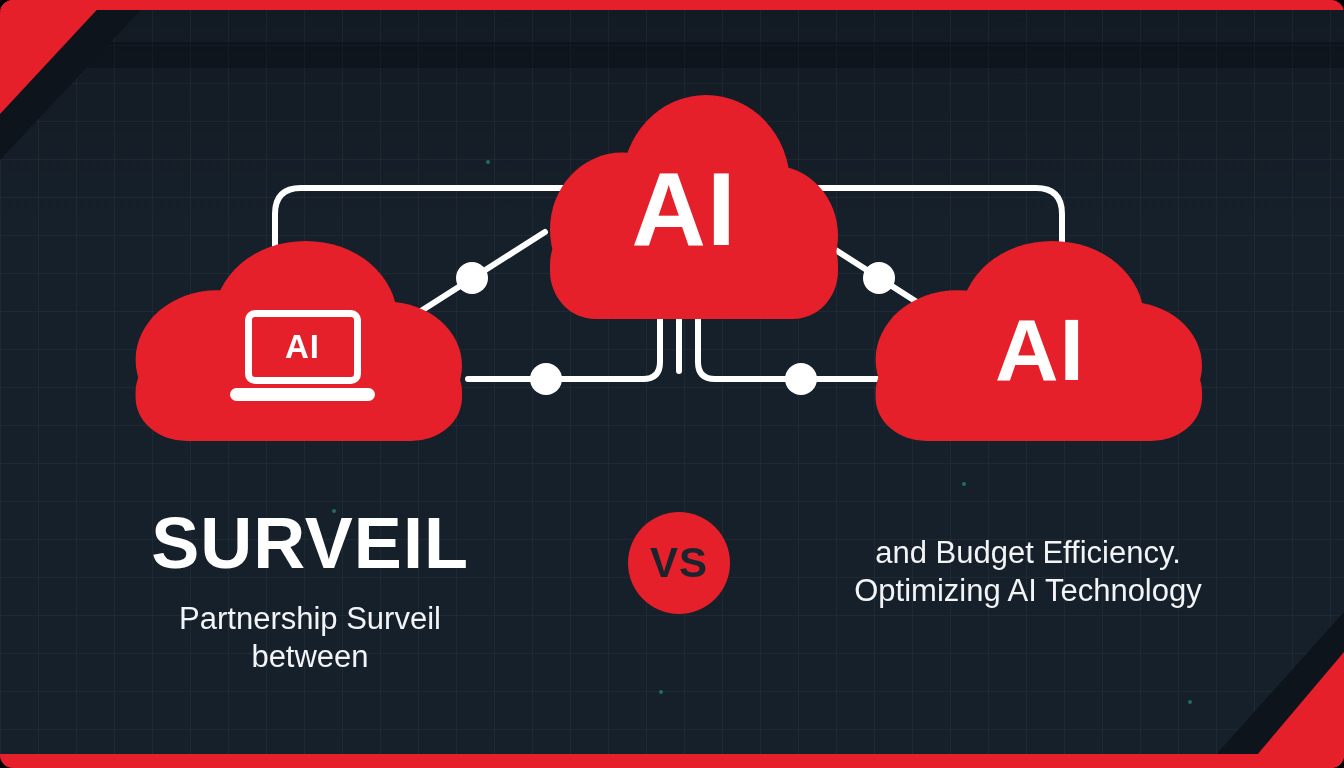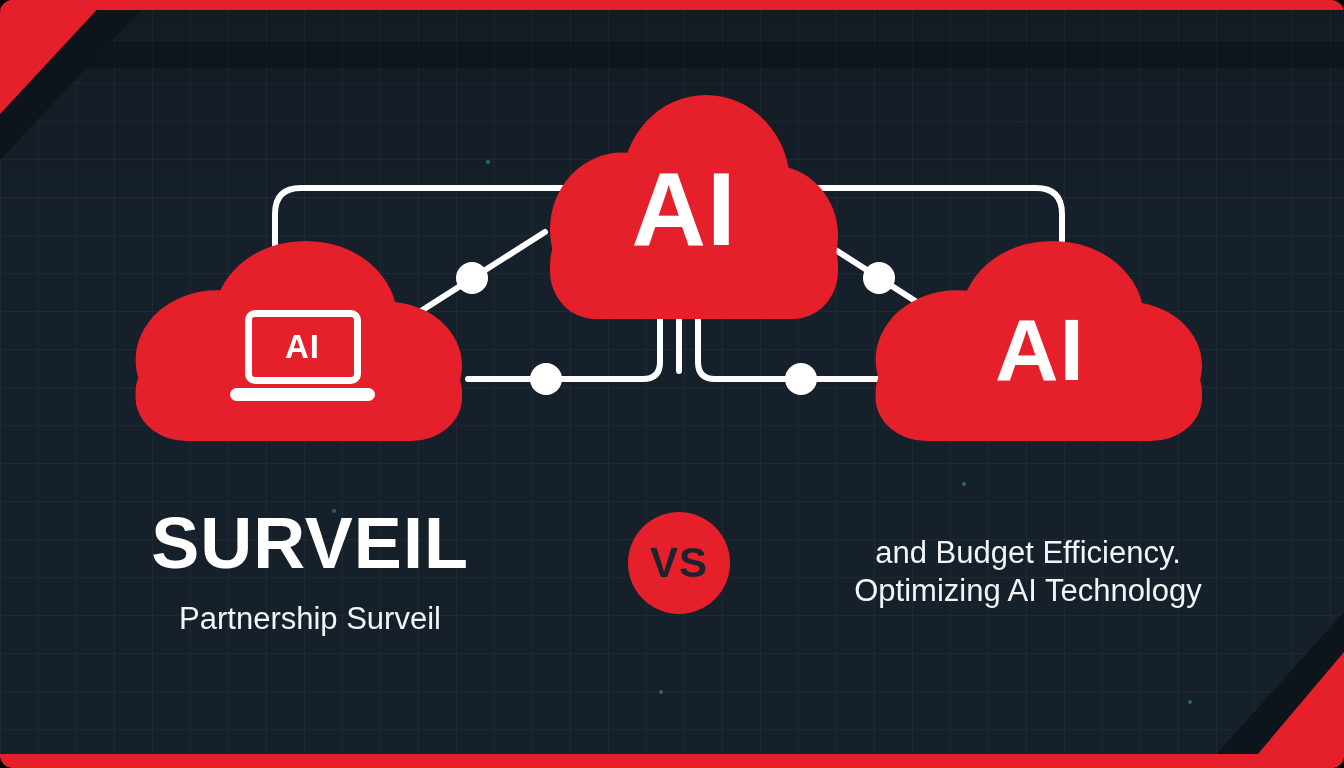--- a/index.html
+++ b/index.html
@@ -130,20 +130,21 @@
     </div>
     <div class="laptop-base"></div>
   </div>
 
   <div class="cloud-label right">AI</div>
 
   <div class="col col-left">
     <h1>SURVEIL</h1>
     <div class="sub">
       <div>Partnership Surveil</div>
+      <div>between</div>
     </div>
   </div>
 
   <div class="vs-badge">
     <span>VS</span>
   </div>
 
   <div class="col col-right">
     <div class="sub">
       <div>and Budget Efficiency.</div>

